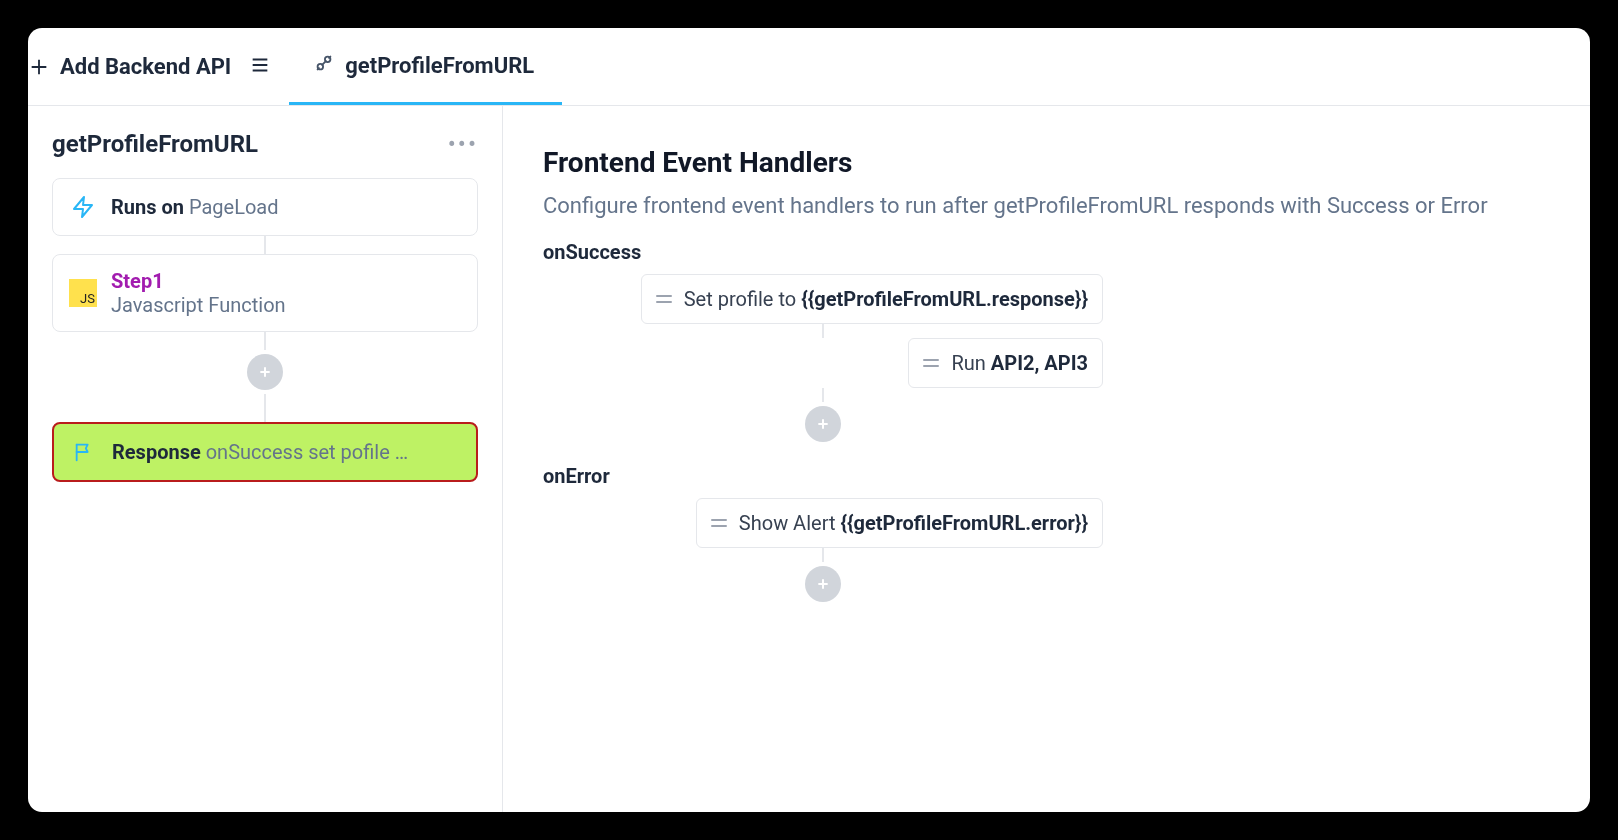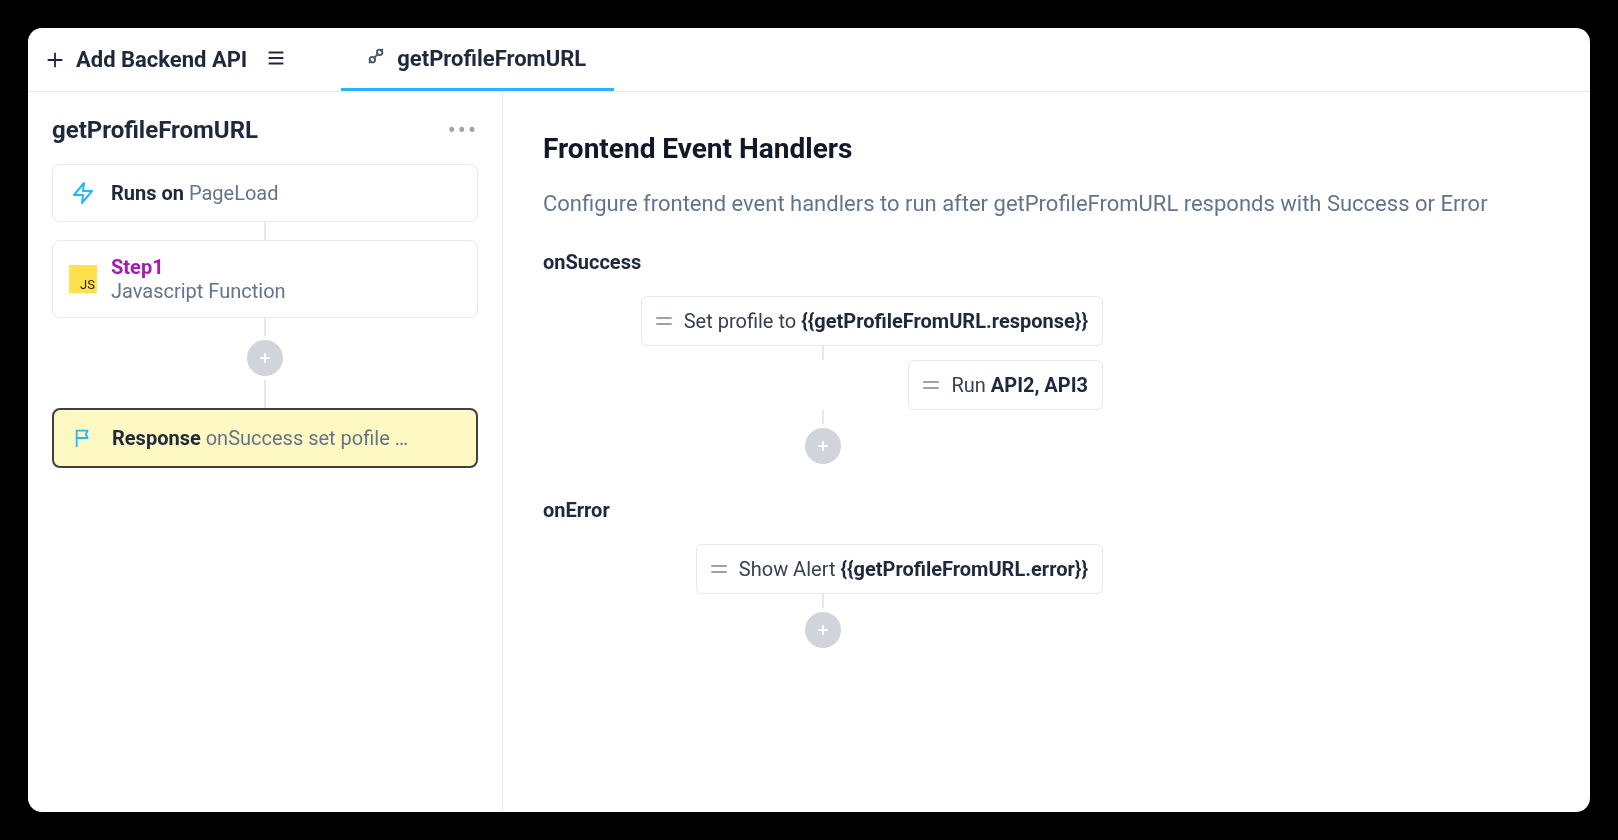--- a/index.html
+++ b/index.html
@@ -15,26 +15,25 @@
     top: 28px; left: 28px; right: 28px; bottom: 28px;
     background: #fff;
     border-radius: 14px;
     box-shadow: 0 4px 20px rgba(0,0,0,.5);
     display: flex;
     flex-direction: column;
     overflow: hidden;
   }
   
   .toolbar {
-    height: 64px;
+    height: 78px;
     display: flex;
     align-items: stretch;
     border-bottom: 1px solid #e5e7eb;
-    padding-left: 16px;
-    gap: 36px;
+    padding-left: 0;
   }
   .toolbar .left-group {
     display: flex;
     align-items: center;
     gap: 18px;
     padding-right: 18px;
   }
   .add-api-btn {
     display: flex;
     align-items: center;
@@ -109,22 +108,22 @@
   .card .text {
     font-size: 20px;
     color: #1e293b;
     white-space: nowrap;
     overflow: hidden;
     text-overflow: ellipsis;
   }
   .card .muted { color: #64748b; }
   .card .bold { font-weight: 700; }
   .card.selected {
-    border: 2px solid #404040;
-    background: #fef9c3;
+    border: 2px solid #b91c1c;
+    background: #bef264;
   }
   .connector {
     width: 2px;
     height: 18px;
     background: #e5e7eb;
     align-self: center;
   }
   .add-circle {
     width: 36px; height: 36px;
     border-radius: 50%;
@@ -151,21 +150,21 @@
   .step-text { display: flex; flex-direction: column; }
   .step-text .line1 { font-size: 20px; font-weight: 700; color: #a21caf; }
   .step-text .line2 { font-size: 20px; color: #64748b; }
   
   .main {
     flex: 1;
     padding: 40px 40px 0 40px;
     overflow: hidden;
     display: flex;
     flex-direction: column;
-    gap: 22px;
+    gap: 10px;
   }
   .main h1 {
     font-size: 28px;
     font-weight: 700;
     color: #111827;
   }
   .main .desc {
     font-size: 22px;
     color: #64748b;
     line-height: 1.5;

